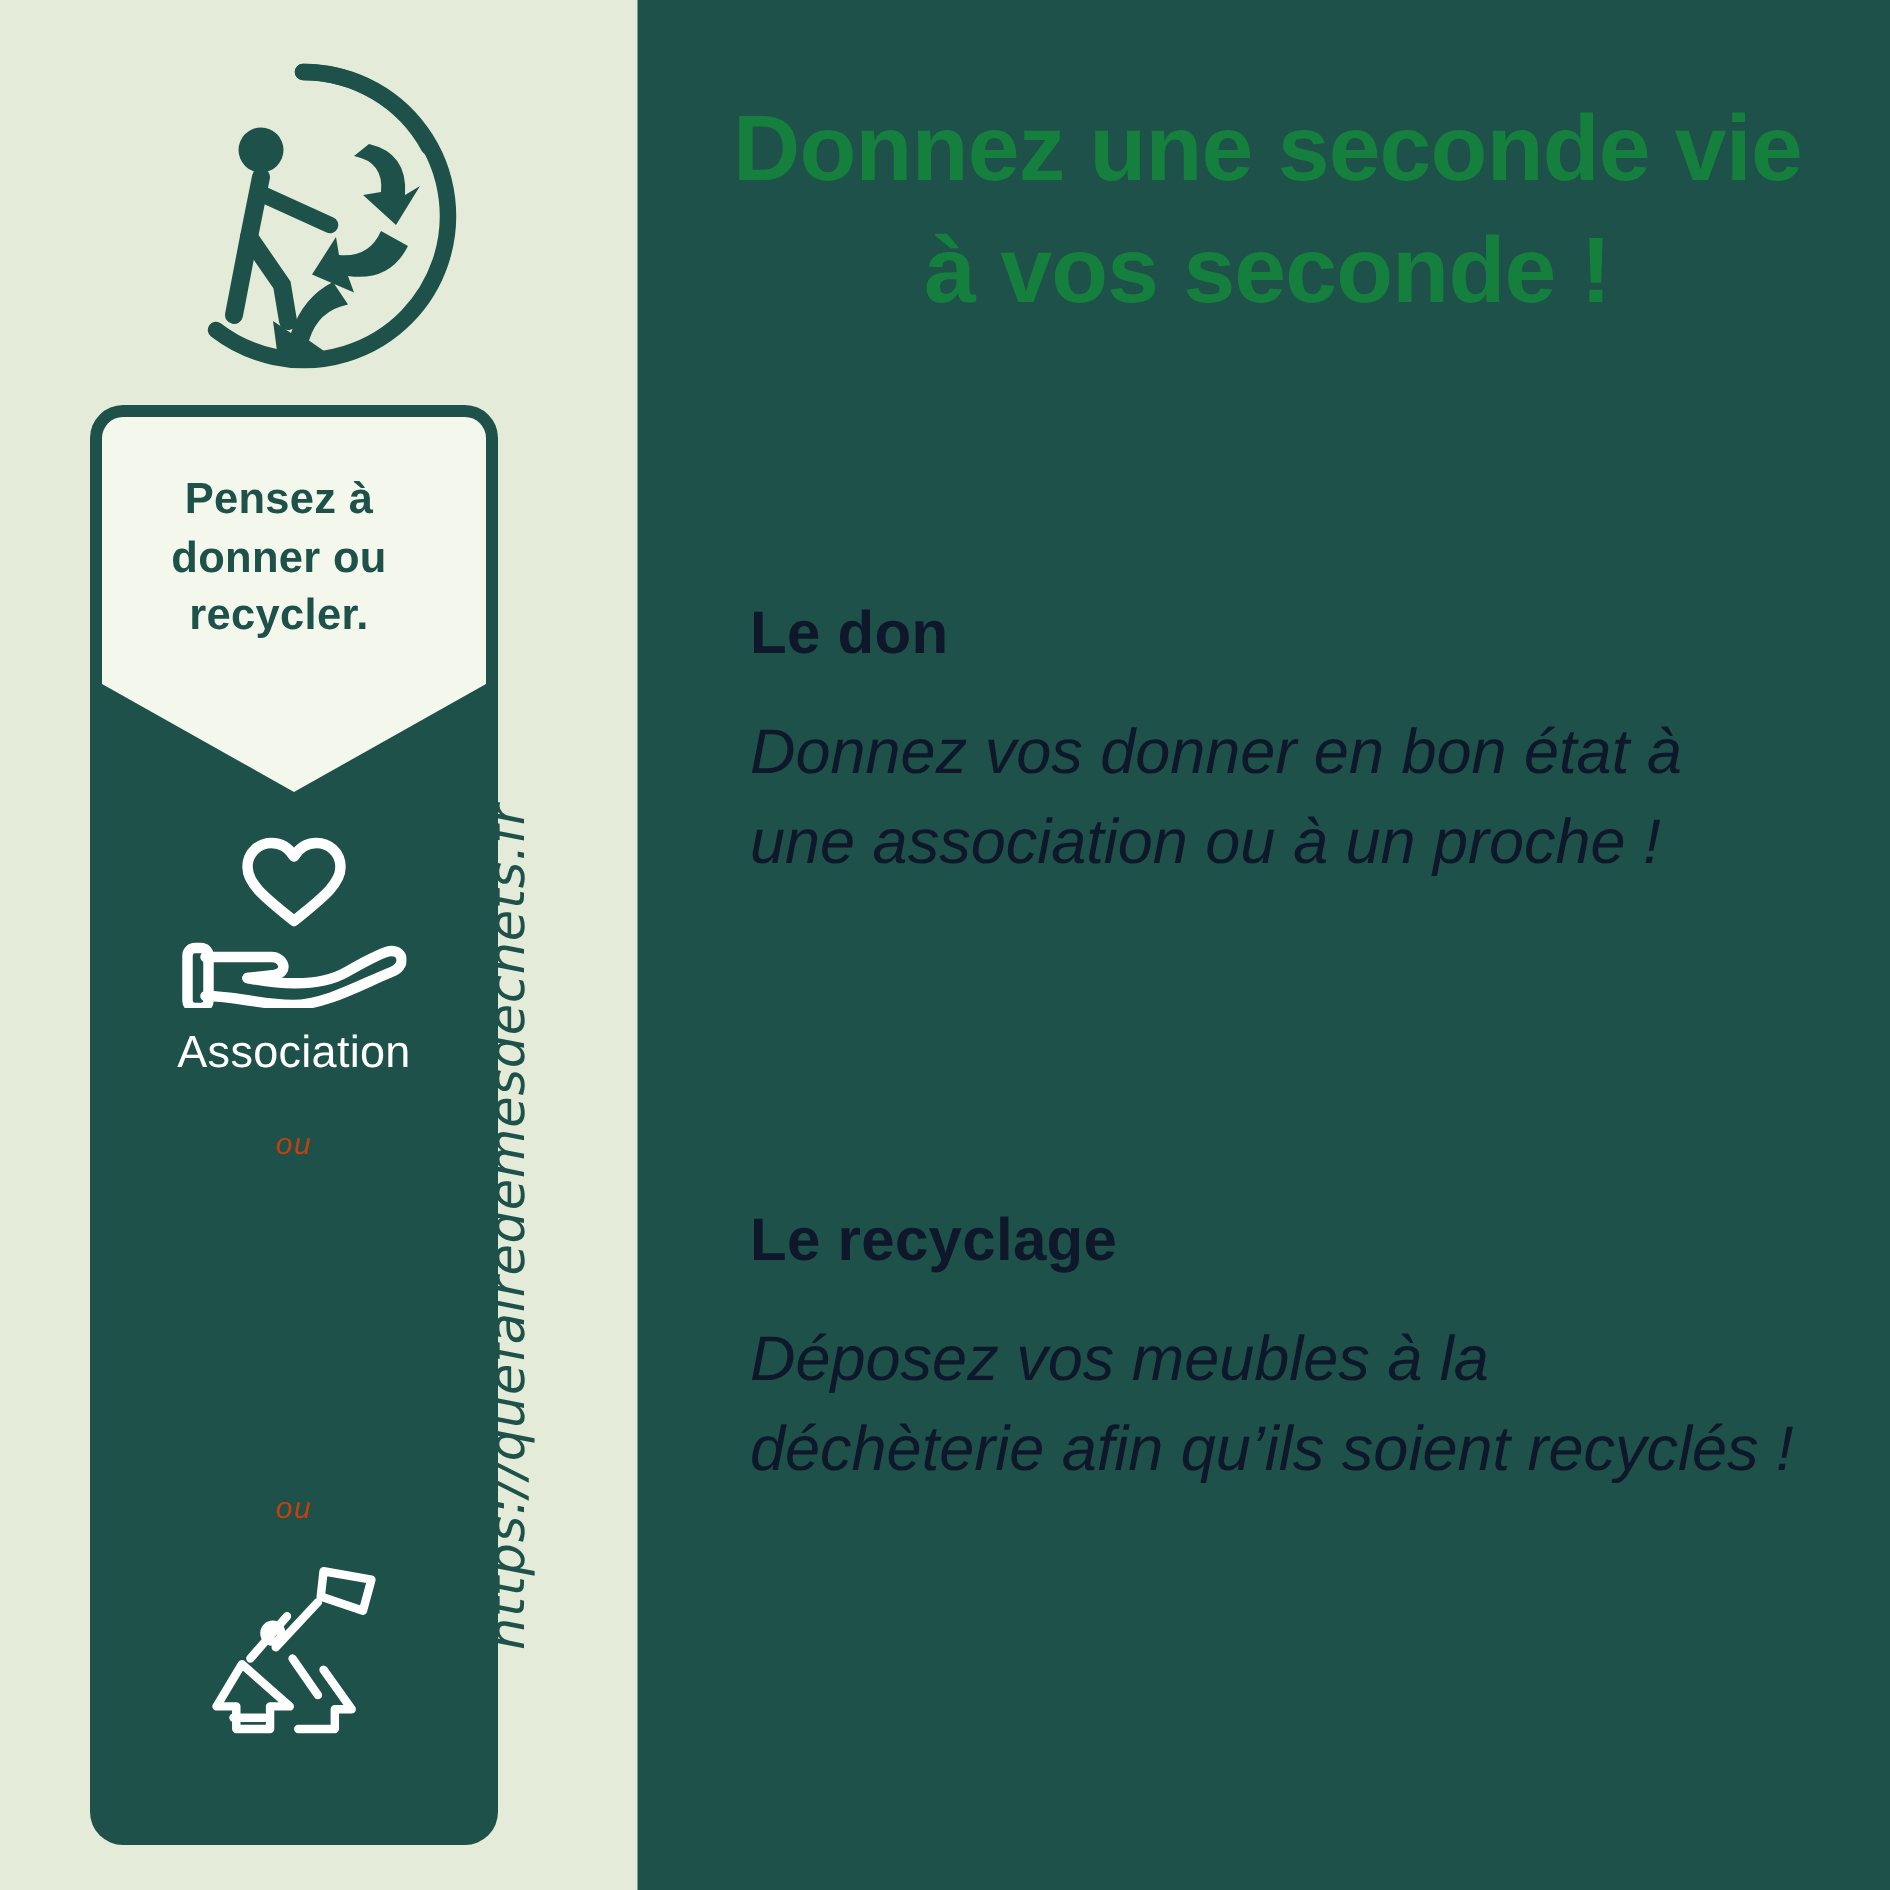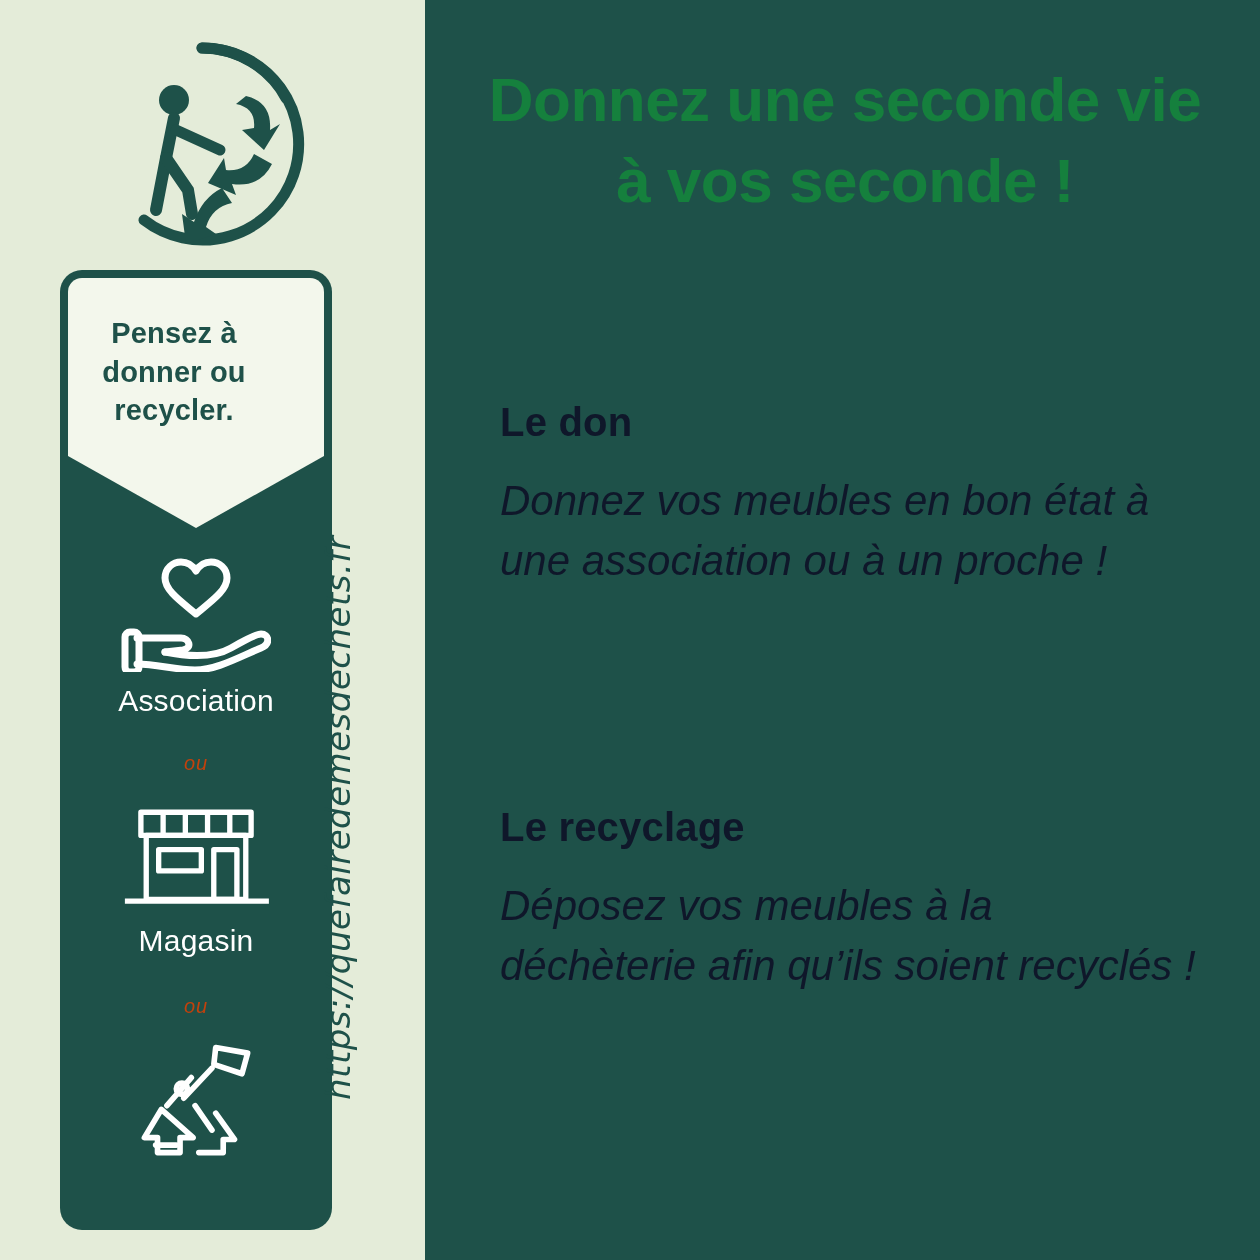--- a/index.html
+++ b/index.html
@@ -56,21 +56,21 @@
     top: 278px;
     width: 256px;
     height: 250px;
   }
   .banner-shape {
     position: absolute;
     inset: 0;
   }
   .banner-text {
     position: absolute;
-    left: 0;
+    left: 12px;
     top: 36px;
     width: 212px;
     text-align: center;
     color: #1e5149;
     font-weight: bold;
     font-size: 29px;
     line-height: 1.33;
     letter-spacing: .2px;
   }
   
@@ -194,38 +194,20 @@
         <path d="M16 86 h16 a10 10 0 0 1 0 0 c14 0 18 0 28 0 c8 0 12 10 2 12 l-18 2" fill="none" stroke="#ffffff" stroke-width="7" stroke-linecap="round" stroke-linejoin="round"></path>
         <path d="M44 100 c30 6 52 4 66 -4 c14 -8 26 -14 30 -14 c8 0 10 10 0 14 c-20 8 -44 22 -66 22 c-20 0 -38 -6 -58 -6" fill="none" stroke="#ffffff" stroke-width="7" stroke-linecap="round" stroke-linejoin="round"></path>
         <rect x="4" y="80" width="14" height="40" rx="5" fill="none" stroke="#ffffff" stroke-width="7"></rect>
       </svg>
     </span>
     <span class="label">Association</span>
   </div>
 
   <div class="ou" id="ou-1" style="top:752px;">ou</div>
 
-  <div class="step" id="step-magasin" style="top:805px;">
-    <span class="icon">
-      <svg viewBox="0 0 180 120" width="160" height="107" aria-hidden="true">
-        <g fill="none" stroke="#ffffff" stroke-width="6" stroke-linejoin="round">
-          <rect x="28" y="8" width="124" height="26"></rect>
-          <line x1="53" y1="8" x2="53" y2="34"></line>
-          <line x1="78" y1="8" x2="78" y2="34"></line>
-          <line x1="103" y1="8" x2="103" y2="34"></line>
-          <line x1="128" y1="8" x2="128" y2="34"></line>
-          <rect x="34" y="34" width="112" height="72"></rect>
-          <rect x="48" y="50" width="48" height="24"></rect>
-          <rect x="110" y="50" width="26" height="56"></rect>
-          <line x1="10" y1="108" x2="172" y2="108"></line>
-        </g>
-      </svg>
-    </span>
-    <span class="label">Magasin</span>
-  </div>
 
   <div class="ou" id="ou-2" style="top:995px;">ou</div>
 
   <div class="step" id="step-decheterie" style="top:1040px;">
     <span class="icon">
       <svg viewBox="0 0 150 130" width="150" height="122" aria-hidden="true">
         <g fill="none" stroke="#ffffff" stroke-width="6" stroke-linejoin="round" stroke-linecap="round">
           <path d="M96 8 l34 6 -6 22 -30 -10 z"></path>
           <path d="M92 30 L62 62"></path>
           <path d="M70 40 L44 70"></path>
@@ -241,21 +223,21 @@
 
   <div class="url">https://quefairedemesdechets.fr</div>
 
   <div class="headline">
     <span>Donnez une seconde vie</span><br>
     <span>à vos seconde !</span>
   </div>
 
   <div class="block" id="block-don">
     <p class="heading">Le don</p>
-    <p class="body">Donnez vos meubles en bon état à une association ou à un proche !</p>
+    <p class="body">Donnez vos donner en bon état à une association ou à un proche !</p>
   </div>
 
   <div class="block" id="block-recy">
     <p class="heading">Le recyclage</p>
     <p class="body">Déposez vos meubles à la déchèterie afin qu’ils soient recyclés !</p>
   </div>
 
 </div>
 
 </body></html>

